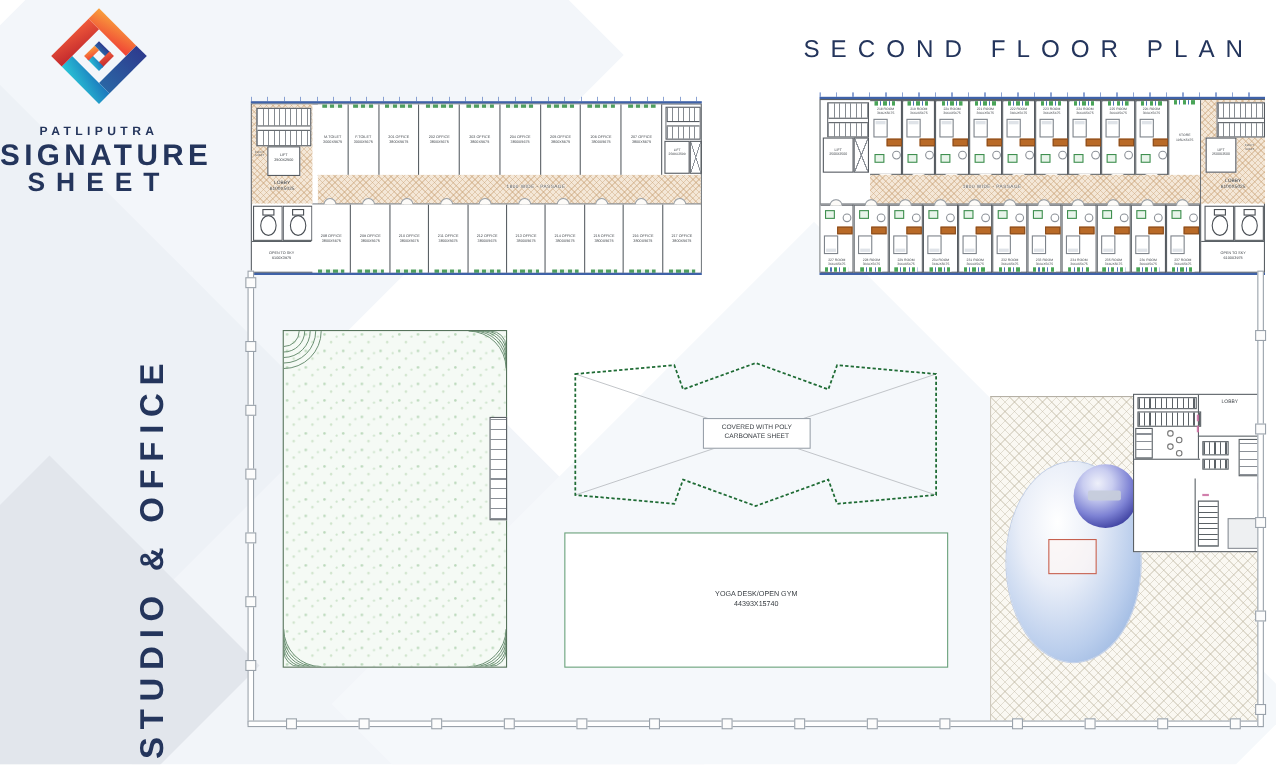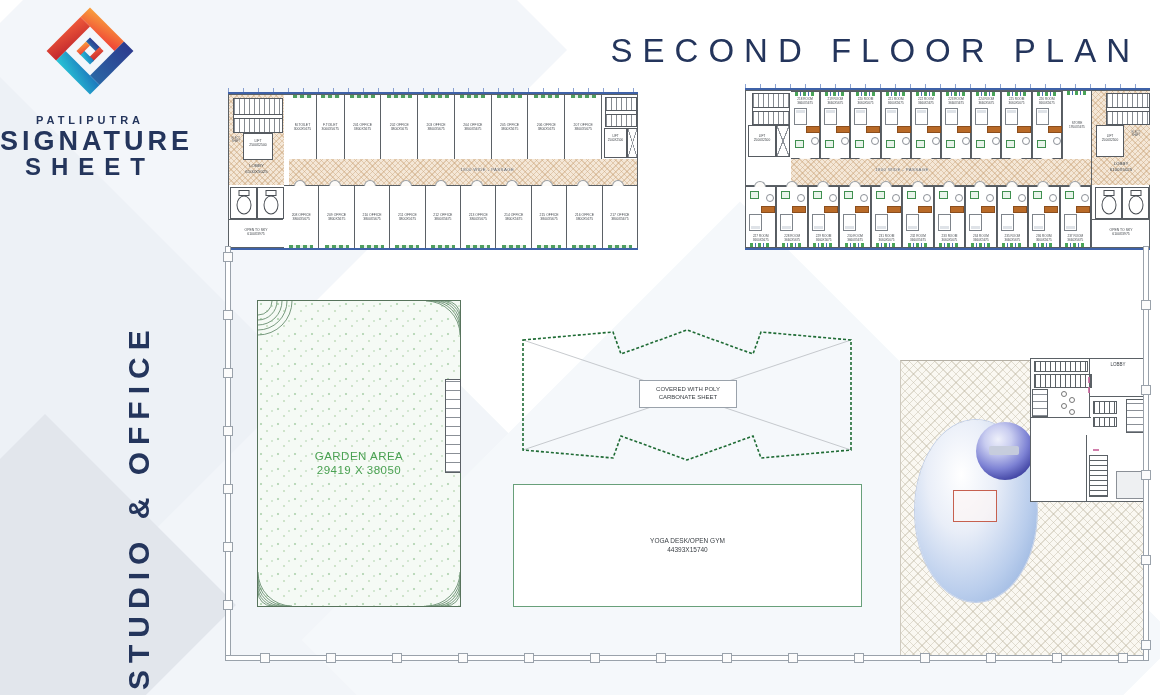--- a/index.html
+++ b/index.html
@@ -15,21 +15,21 @@
 
   #plan{position:absolute;left:0;top:0;right:0;bottom:0;z-index:1;}
 
   
   .brand{position:absolute;left:0;top:0;width:180px;text-align:center;color:#24355c;}
   .brand .pat{position:absolute;left:0;top:114px;width:180px;font-size:11px;font-weight:700;letter-spacing:4px;}
   .brand .sig{position:absolute;left:0;top:126px;width:180px;font-size:27px;font-weight:600;letter-spacing:4px;}
   .brand .park{position:absolute;left:0;top:153px;width:180px;font-size:24px;font-weight:600;letter-spacing:10px;}
   #logo{position:absolute;left:42px;top:2px;}
 
-  .title{position:absolute;right:20px;top:32px;font-size:33px;font-weight:500;color:#24355c;letter-spacing:10px;white-space:nowrap;}
+  .title{position:absolute;right:20px;top:32px;font-size:22px;font-weight:500;color:#24355c;letter-spacing:10px;white-space:nowrap;}
   .side-label{position:absolute;left:122px;top:690px;transform:rotate(-90deg);transform-origin:0 0;
               width:372px;font-size:30px;font-weight:600;letter-spacing:7px;color:#24355c;white-space:nowrap;}
 
   .pre{white-space:pre-line;}
 
   
   .abs{position:absolute;}
   .wing{position:absolute;background:#fff;border:1px solid #5b6166;}
   .wing::before{content:'';position:absolute;left:-1px;right:-1px;top:-3px;height:2px;background:#3f62a8;}
   .wing::after{content:'';position:absolute;left:-1px;right:-1px;bottom:-3px;height:2px;background:#3f62a8;}
@@ -614,24 +614,20 @@
             <path d="M202 276 A29 29 0 0 1 173 305"></path>
             <path d="M202 271 A34 34 0 0 1 168 305"></path>
           <path d="M14 305 A14 14 0 0 1 0 291"></path>
             <path d="M19 305 A19 19 0 0 1 0 286"></path>
             <path d="M24 305 A24 24 0 0 1 0 281"></path>
             <path d="M29 305 A29 29 0 0 1 0 276"></path>
             <path d="M34 305 A34 34 0 0 1 0 271"></path>
         </g>
       </svg>
       <div class="gsteps"></div>
-      <div class="garden-label">
-        <div>GARDEN AREA</div>
-        <div>29419 X 38050</div>
-      </div>
     </div>
 
     <div id="canopy">
       <svg width="340" height="150" viewBox="0 0 340 150" style="position:absolute;left:0;top:0;">
         <line x1="6" y1="20" x2="334" y2="130" stroke="#b9bdc2" stroke-width="0.8"></line>
         <line x1="334" y1="20" x2="6" y2="130" stroke="#b9bdc2" stroke-width="0.8"></line>
         <path d="M6 20 L96 12 L104 34 L170 10 L236 34 L244 12 L334 20 L334 130 L244 138 L236 116 L170 140 L104 116 L96 138 L6 130 Z" fill="none" stroke="#1e6b34" stroke-width="1.6" stroke-dasharray="3 2"></path>
       </svg>
       <div class="canopy-label pre">COVERED WITH POLY
 CARBONATE SHEET</div>

